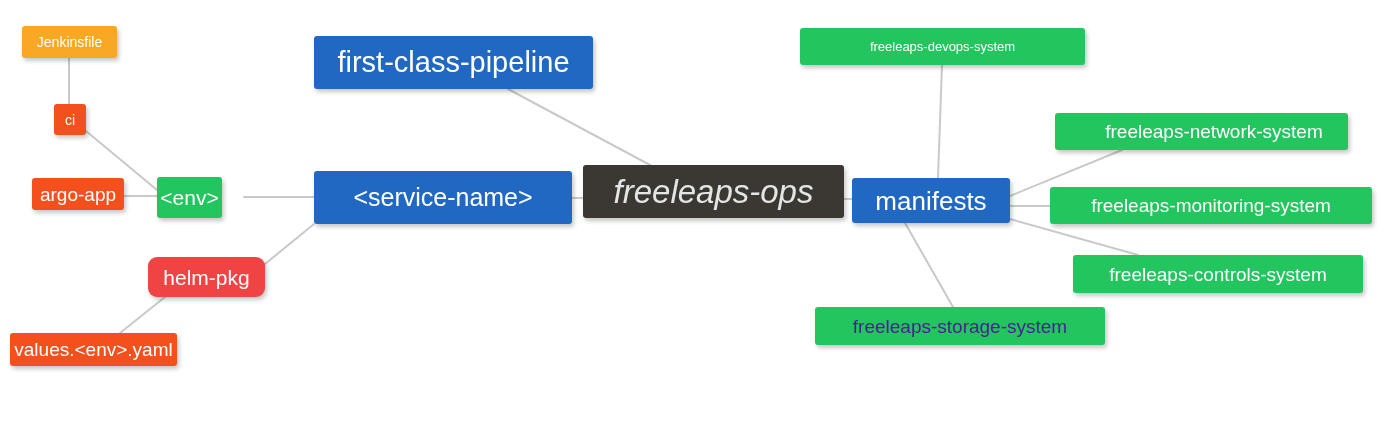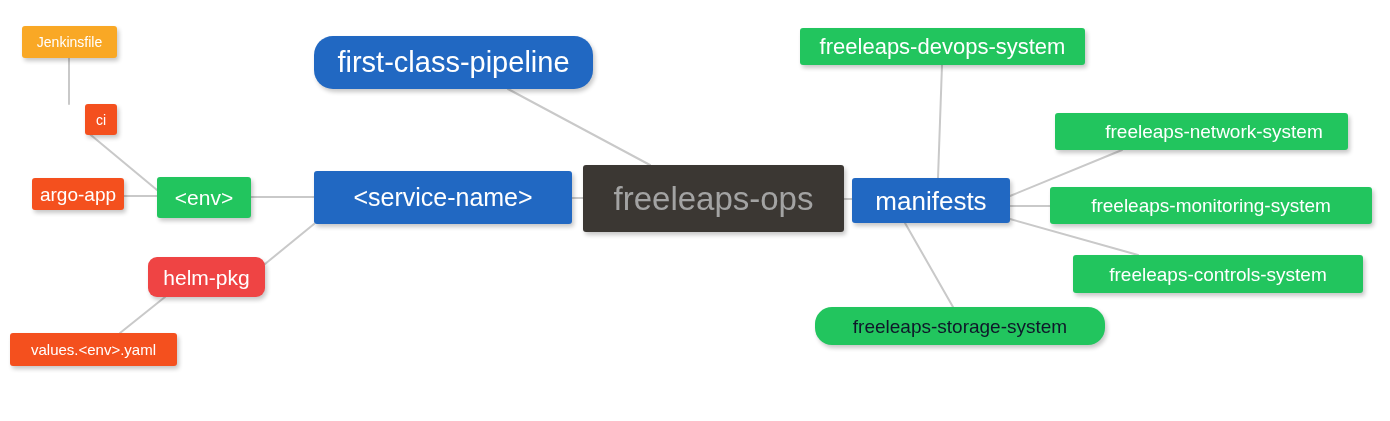--- a/index.html
+++ b/index.html
@@ -60,56 +60,56 @@
       <line x1="938" y1="178" x2="942" y2="65" stroke="#c9c9c9" stroke-width="2" stroke-linecap="round"></line>
       <line x1="1010" y1="196" x2="1122" y2="150" stroke="#c9c9c9" stroke-width="2" stroke-linecap="round"></line>
       <line x1="1010" y1="206" x2="1050" y2="206" stroke="#c9c9c9" stroke-width="2" stroke-linecap="round"></line>
       <line x1="1010" y1="219" x2="1138" y2="255" stroke="#c9c9c9" stroke-width="2" stroke-linecap="round"></line>
       <line x1="905" y1="223" x2="953" y2="307" stroke="#c9c9c9" stroke-width="2" stroke-linecap="round"></line>
     </svg>
   <div id="node-layer">
       <div class="node" style="left: 22px; top: 26px; width: 95px; height: 32px; background: rgb(249, 168, 37); color: rgb(255, 255, 255); font-size: 14px;">
         <span class="node-label">Jenkinsfile</span>
       </div>
-      <div class="node" style="left: 54px; top: 104px; width: 32px; height: 31px; background: rgb(244, 80, 30); color: rgb(255, 255, 255); font-size: 14px; margin-left: 31px;">
+      <div class="node" style="left: 54px; top: 104px; width: 32px; height: 31px; background: rgb(244, 80, 30); color: rgb(255, 255, 255); font-size: 14px;">
         <span class="node-label">ci</span>
       </div>
       <div class="node" style="left: 32px; top: 178px; width: 92px; height: 32px; background: rgb(244, 80, 30); color: rgb(255, 255, 255); font-size: 19px;">
         <span class="node-label">argo-app</span>
       </div>
-      <div class="node" style="left: 157px; top: 177px; width: 94px; height: 41px; background: rgb(34, 197, 94); color: rgb(255, 255, 255); font-size: 21px;">
+      <div class="node" style="left: 157px; top: 177px; width: 65px; height: 41px; background: rgb(34, 197, 94); color: rgb(255, 255, 255); font-size: 21px;">
         <span class="node-label">&lt;env&gt;</span>
       </div>
       <div class="node" style="left: 148px; top: 257px; width: 117px; height: 40px; background: #ef4444; color: rgb(255, 255, 255); font-size: 21px; border-radius: 9px;">
         <span class="node-label">helm-pkg</span>
       </div>
-      <div class="node" style="left: 10px; top: 333px; width: 167px; height: 33px; background: rgb(244, 80, 30); color: rgb(255, 255, 255); font-size: 15px;">
+      <div class="node" style="left: 10px; top: 333px; width: 167px; height: 33px; background: rgb(244, 80, 30); color: rgb(255, 255, 255); font-size: 19px;">
         <span class="node-label">values.&lt;env&gt;.yaml</span>
       </div>
-      <div class="node" style="left: 314px; top: 36px; width: 279px; height: 53px; background: rgb(33, 104, 194); color: rgb(255, 255, 255); font-size: 29px; border-radius: 19px;">
+      <div class="node" style="left: 314px; top: 36px; width: 279px; height: 53px; background: rgb(33, 104, 194); color: rgb(255, 255, 255); font-size: 29px;">
         <span class="node-label">first-class-pipeline</span>
       </div>
       <div class="node" style="left: 314px; top: 171px; width: 258px; height: 53px; background: rgb(33, 104, 194); color: rgb(255, 255, 255); font-size: 25px;">
         <span class="node-label">&lt;service-name&gt;</span>
       </div>
-      <div class="node" style="left: 583px; top: 165px; width: 261px; height: 67px; background: rgb(59, 55, 51); color: #a3a3a3; font-size: 33px;">
+      <div class="node" style="left: 583px; top: 165px; width: 261px; height: 53px; background: rgb(59, 55, 51); color: #e5e5e5; font-size: 33px; font-style: italic;">
         <span class="node-label">freeleaps-ops</span>
       </div>
       <div class="node" style="left: 852px; top: 178px; width: 158px; height: 45px; background: rgb(33, 104, 194); color: rgb(255, 255, 255); font-size: 26px;">
         <span class="node-label">manifests</span>
       </div>
-      <div class="node" style="left: 800px; top: 28px; width: 285px; height: 37px; background: rgb(34, 197, 94); color: rgb(255, 255, 255); font-size: 22px;">
+      <div class="node" style="left: 800px; top: 28px; width: 285px; height: 37px; background: rgb(34, 197, 94); color: rgb(255, 255, 255); font-size: 13px;">
         <span class="node-label">freeleaps-devops-system</span>
       </div>
       <div class="node" style="left: 1055px; top: 113px; width: 293px; height: 37px; background: rgb(34, 197, 94); color: rgb(255, 255, 255); font-size: 19px; padding-left: 25px;">
         <span class="node-label">freeleaps-network-system</span>
       </div>
       <div class="node" style="left: 1050px; top: 187px; width: 322px; height: 37px; background: rgb(34, 197, 94); color: rgb(255, 255, 255); font-size: 19px;">
         <span class="node-label">freeleaps-monitoring-system</span>
       </div>
       <div class="node" style="left: 1060px; top: 255px; width: 290px; height: 38px; background: rgb(34, 197, 94); color: rgb(255, 255, 255); font-size: 19px; margin-left: 13px;">
         <span class="node-label">freeleaps-controls-system</span>
       </div>
-      <div class="node" style="left: 815px; top: 307px; width: 290px; height: 38px; background: rgb(34, 197, 94); color: #0f172a; font-size: 19px; border-radius: 17px;">
+      <div class="node" style="left: 815px; top: 307px; width: 290px; height: 38px; background: rgb(34, 197, 94); color: #4c1d95; font-size: 19px;">
         <span class="node-label">freeleaps-storage-system</span>
       </div>
     </div>
 </div>
 
 </body></html>

